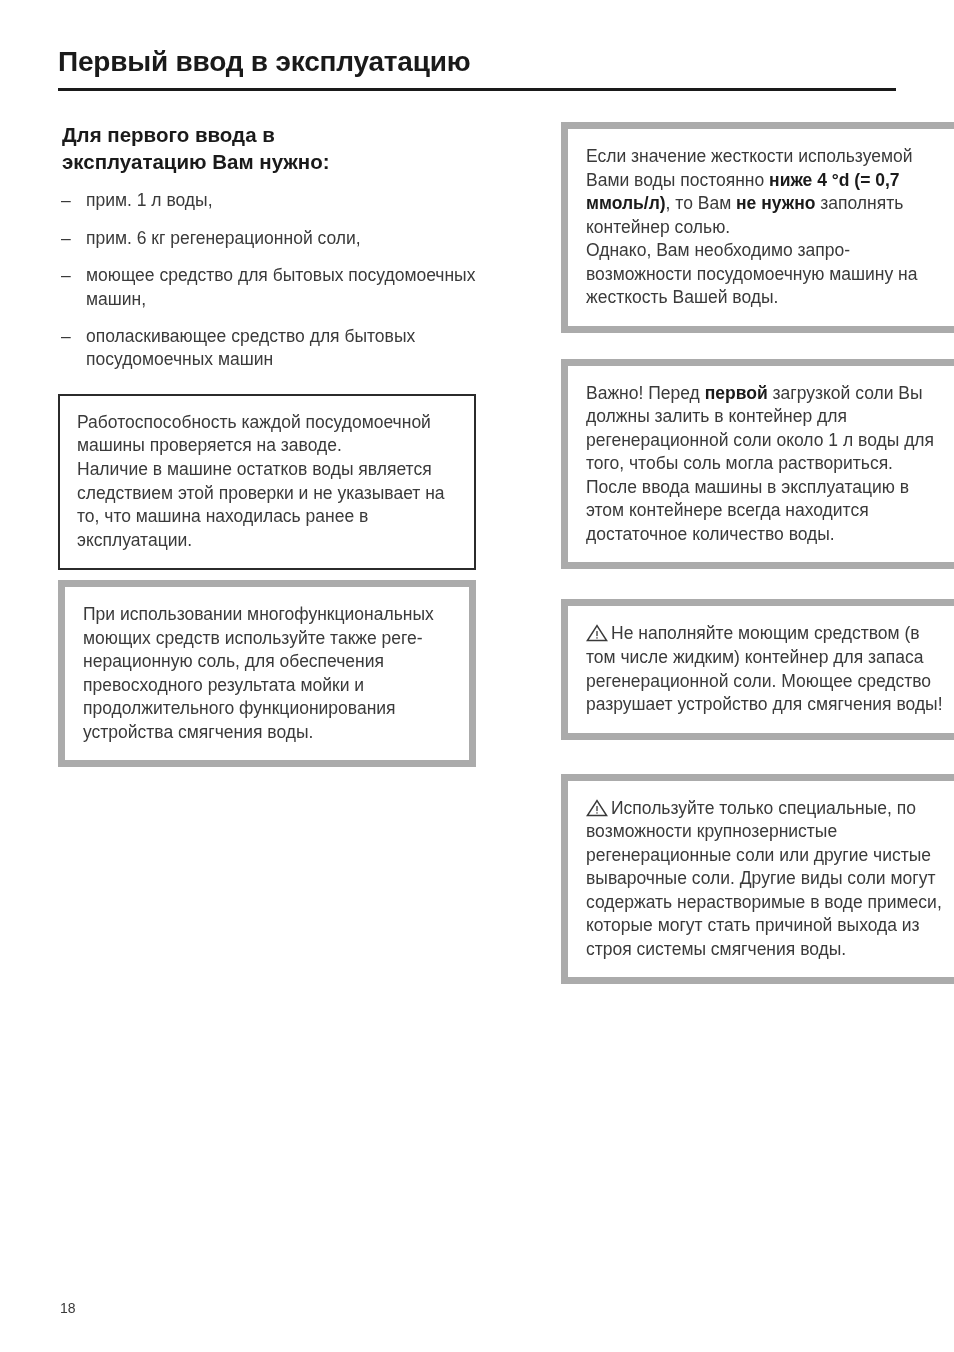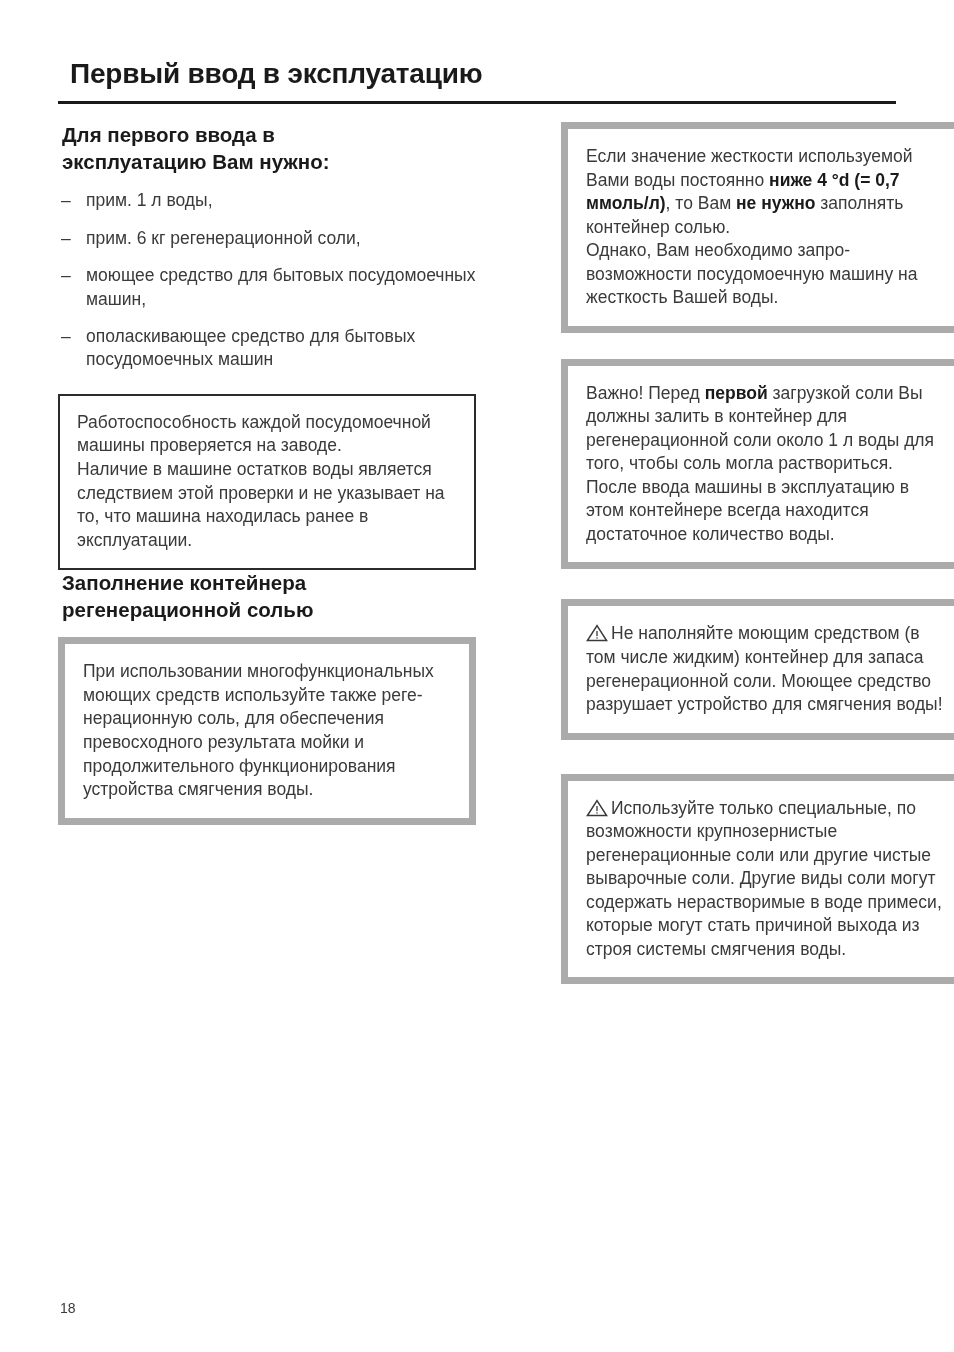--- a/index.html
+++ b/index.html
@@ -27,21 +27,21 @@
     left: 58px;
     top: 46px;
     width: 838px;
   }
   .page-title {
     font-size: 28px;
     font-weight: bold;
     line-height: 1.12;
     letter-spacing: -0.2px;
     color: #1a1a1a;
-    margin: 12px;
+    margin: 0;
     white-space: nowrap;
   }
   .header-rule {
     margin-top: 11px;
     height: 3px;
     background: #1a1a1a;
     width: 100%;
   }
 
   
@@ -172,24 +172,20 @@
           <span class="dash">–</span>
           <span>ополаскивающее средство для бы­товых посудомоечных машин</span>
         </li>
       </ul>
 
       <div class="box box-thin mt-22">
         <p>Работоспособность каждой по­судомоечной машины проверяется на заводе.</p>
         <p>Наличие в машине остатков воды является следствием этой провер­ки и не указывает на то, что маши­на находилась ранее в эксплуата­ции.</p>
       </div>
 
-      <h2 class="section-heading mt-90">
-        <span class="ln">Заполнение контейнера</span>
-        <span class="ln">регенерационной солью</span>
-      </h2>
 
       <div class="box box-gray mt-10">
         <p>При использовании многофункциональных моющих средств используйте также реге­нерационную соль, для обеспече­ния превосходного результата мойки и продолжительного функ­ционирования устройства смягче­ния воды.</p>
       </div>
 
     </div>
 
     <div class="col col-right">
 
       <div class="box box-gray">

